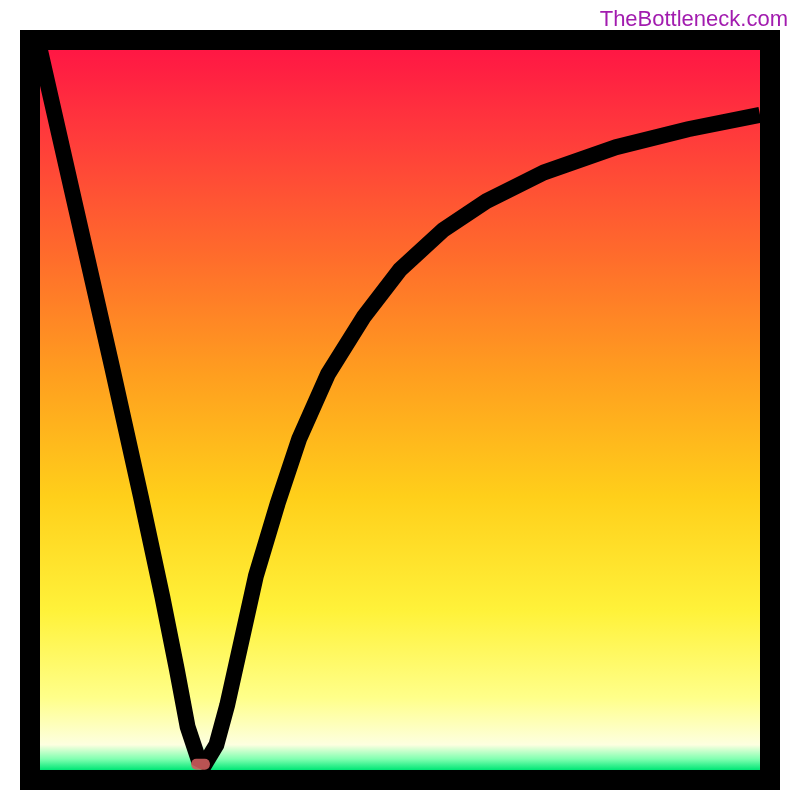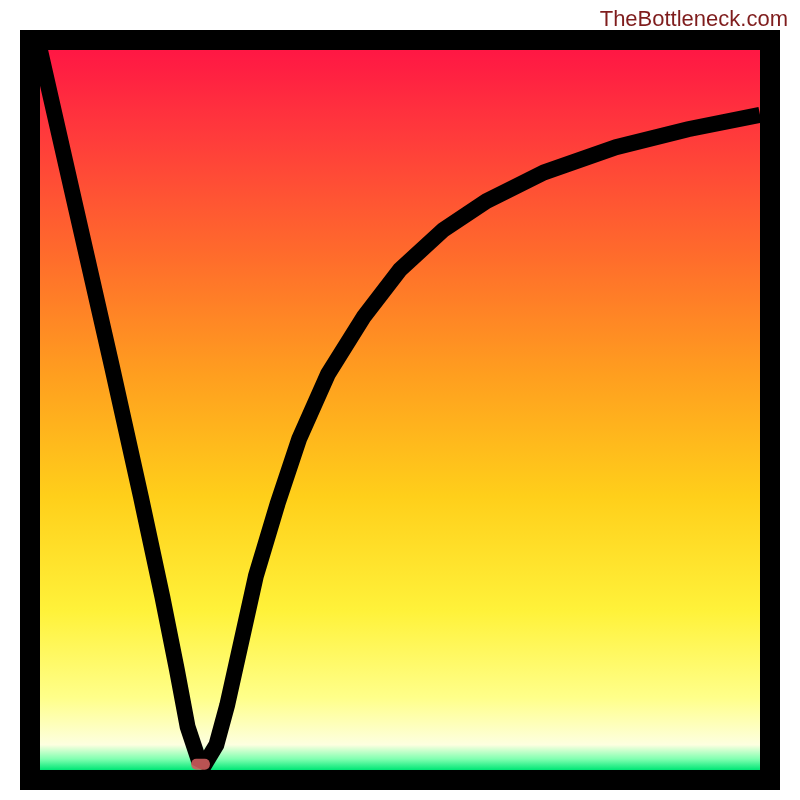--- a/index.html
+++ b/index.html
@@ -8,21 +8,21 @@
     background: #ffffff;
     width: 800px;
     height: 800px;
     position: relative;
     font-family: Arial, Helvetica, sans-serif;
   }
   .watermark {
     position: absolute;
     top: 6px;
     right: 12px;
-    color: #7f1d1d;
+    color: #a21caf;
     font-size: 22px;
     font-weight: 500;
     z-index: 10;
   }
   .plot-frame {
     position: absolute;
     left: 20px;
     top: 30px;
     width: 760px;
     height: 760px;

